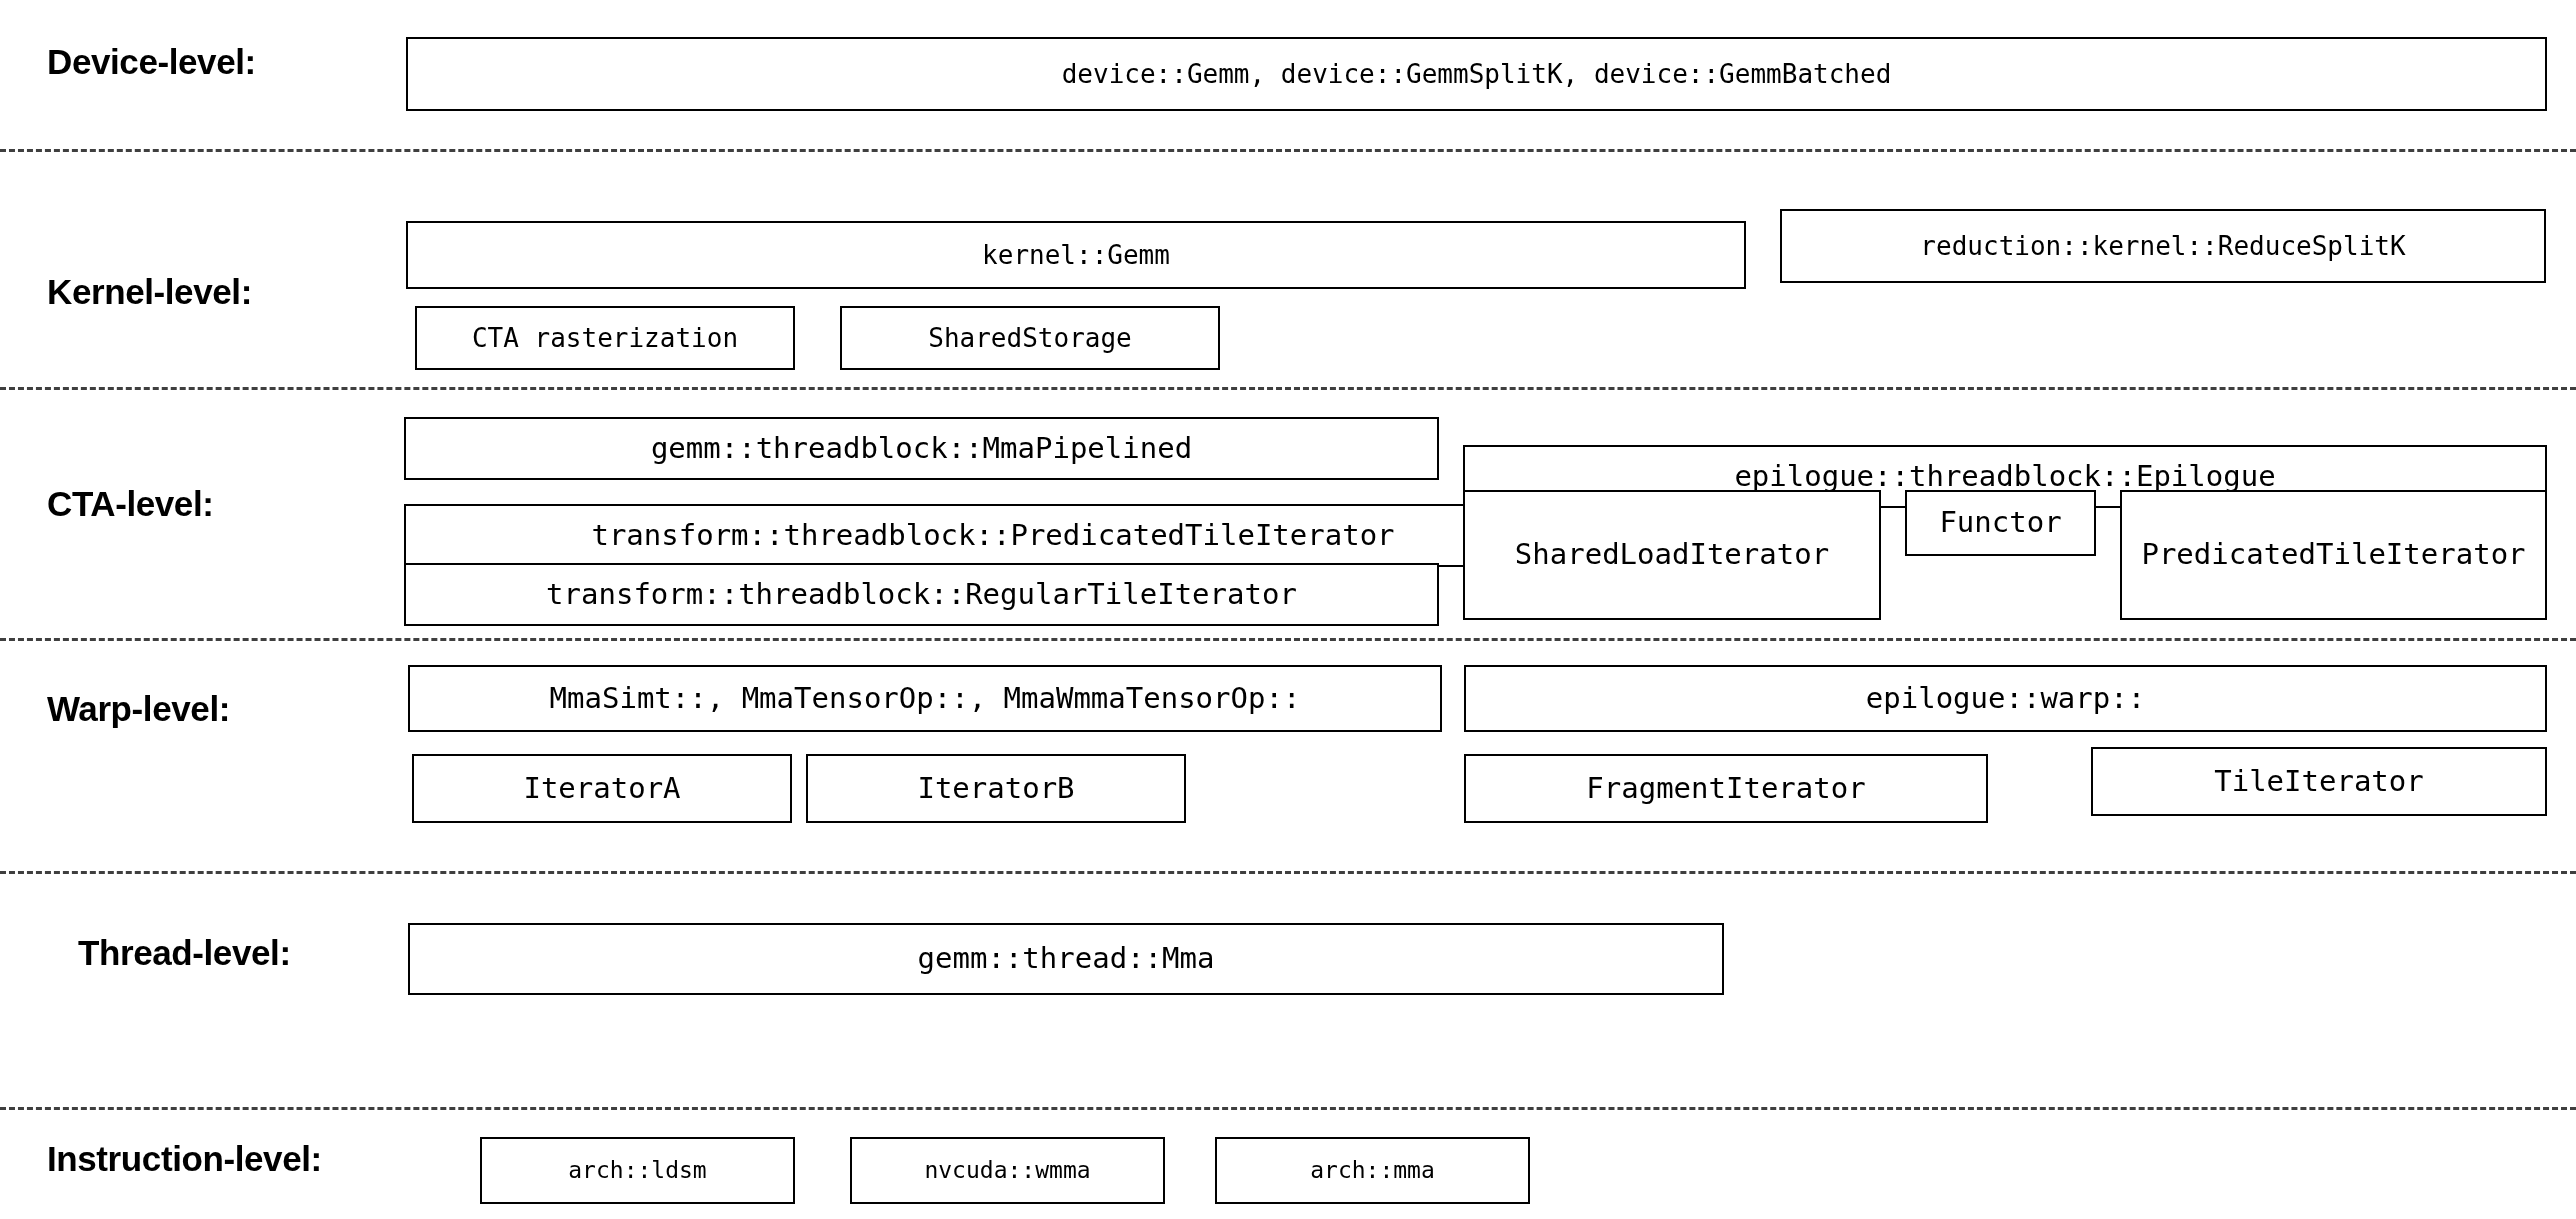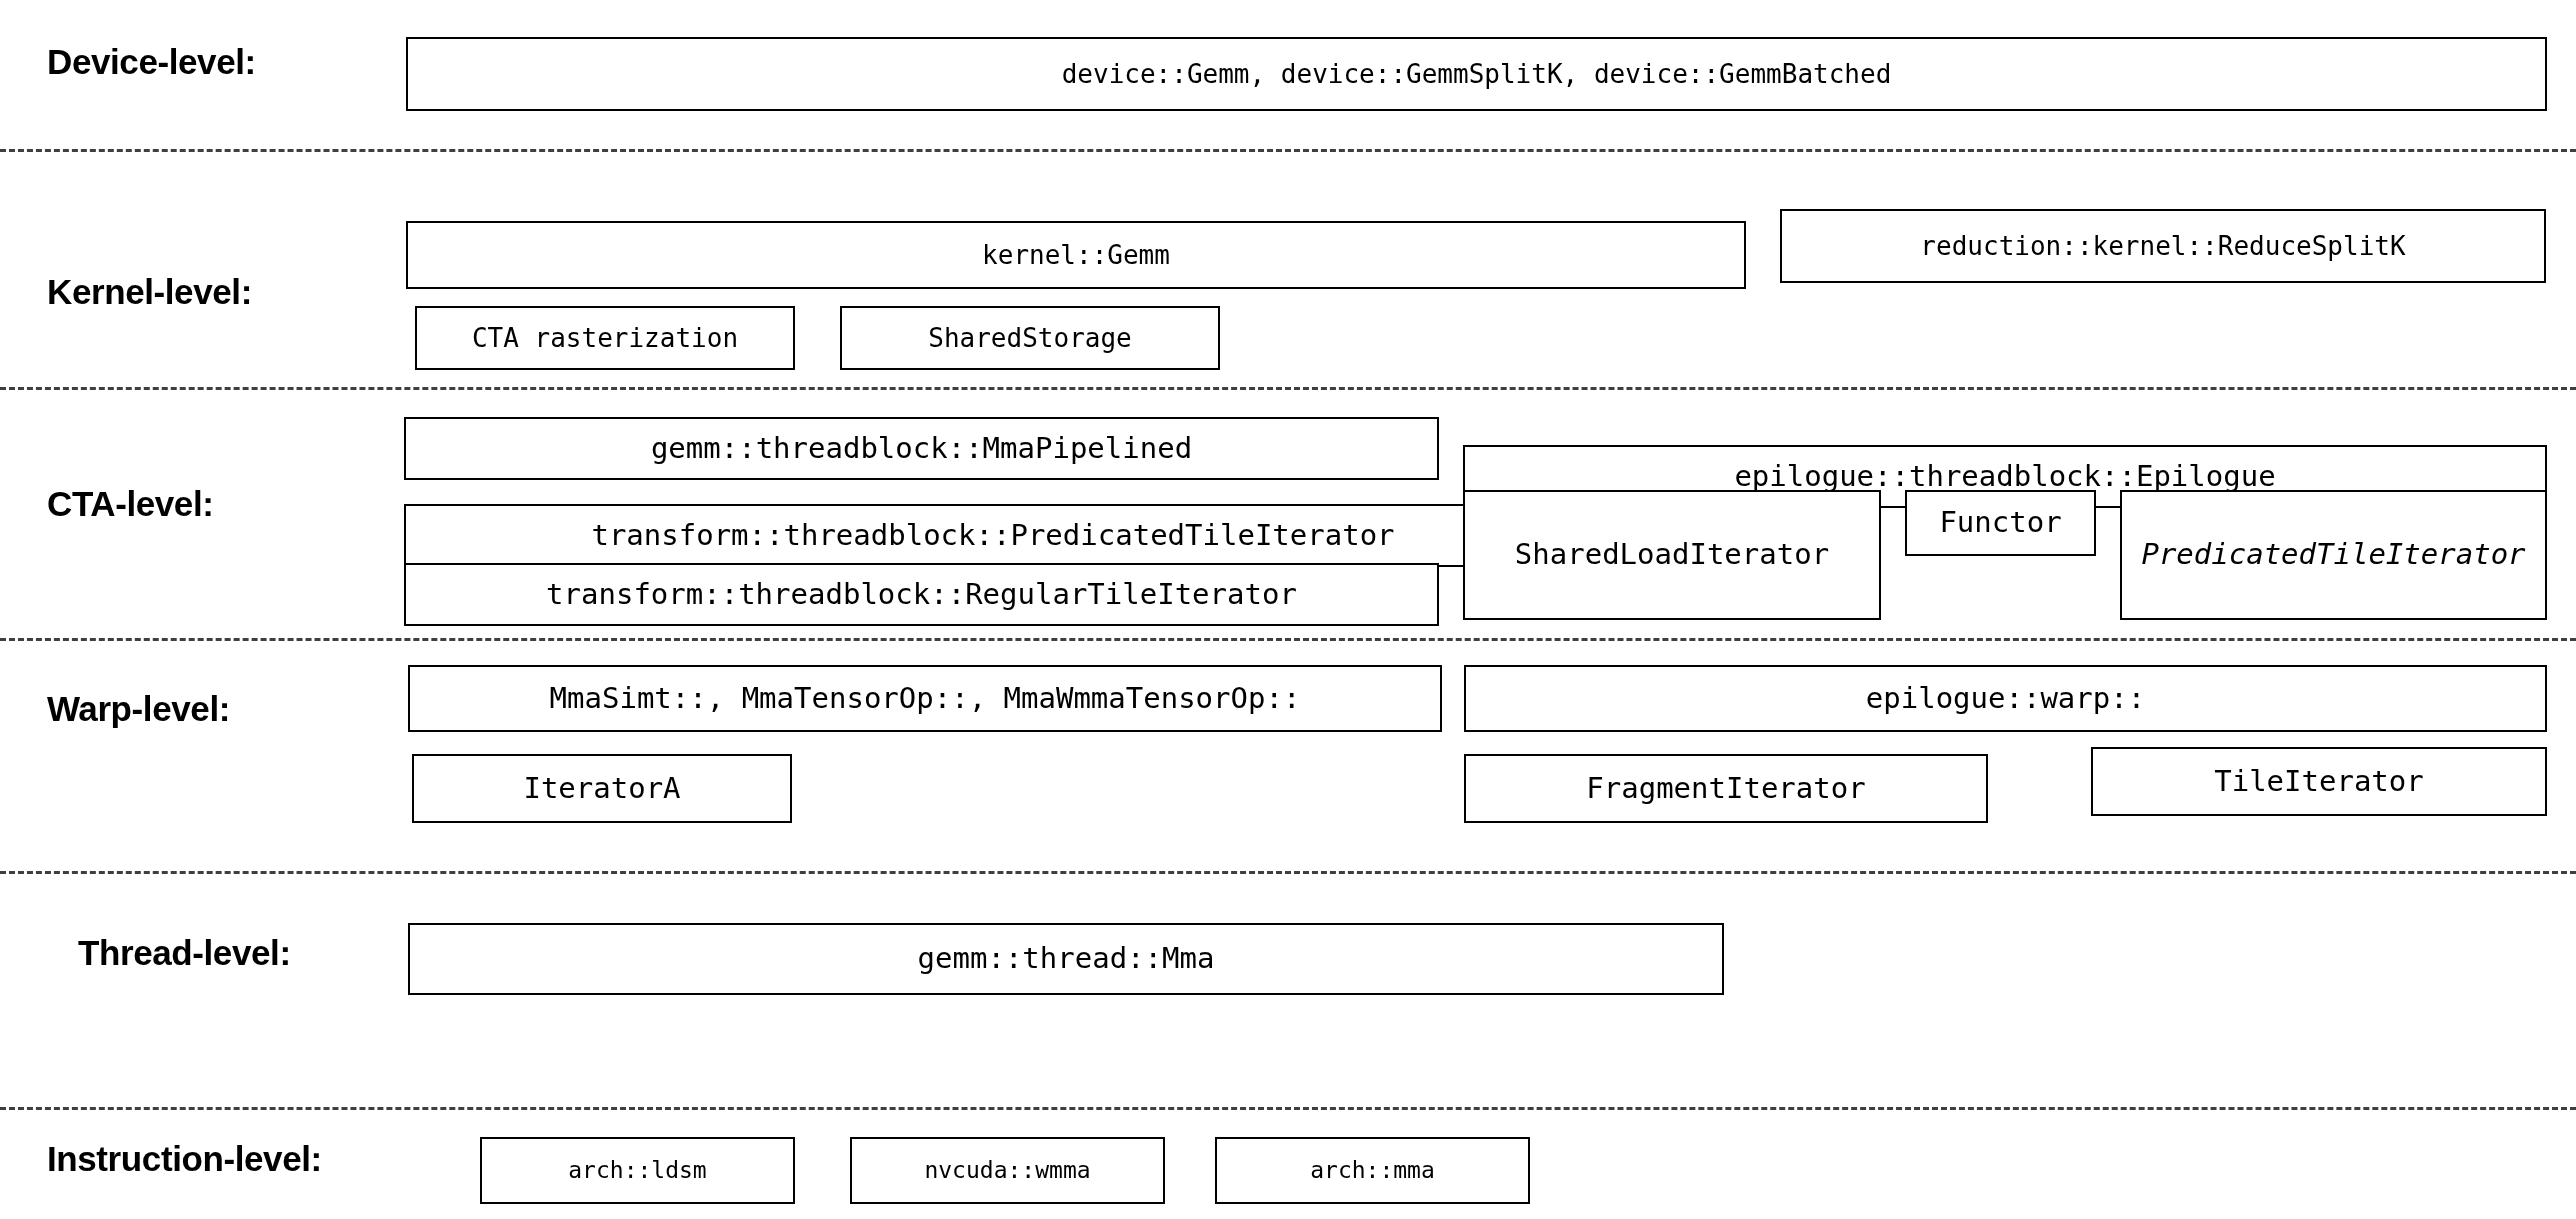--- a/index.html
+++ b/index.html
@@ -78,32 +78,33 @@
   <div class="node fs-md" style="left:404px; top:504px; width:1178px; height:63px;">transform::threadblock::PredicatedTileIterator</div>
 
   <div class="node fs-md" style="left:404px; top:563px; width:1035px; height:63px;">transform::threadblock::RegularTileIterator</div>
 
   <div class="node fs-md" style="left:1463px; top:417px; width:1084px; height:63px;margin-top:28px;">epilogue::threadblock::Epilogue</div>
 
   <div class="node fs-md" style="left:1463px; top:490px; width:418px; height:130px;">SharedLoadIterator</div>
 
   <div class="node fs-md" style="left:1905px; top:490px; width:191px; height:66px;">Functor</div>
 
-  <div class="node fs-md" style="left:2120px; top:490px; width:427px; height:130px;font-style:italic;">PredicatedTileIterator</div>
+  <div class="node fs-md" style="left:2120px; top:490px; width:427px; height:130px;">PredicatedTileIterator</div>
 
   <div class="divider" style="top:638px;"></div>
 
   <div class="level-label" style="left:47px; top:689px;">Warp-level:</div>
 
   <div class="node fs-md" style="left:408px; top:665px; width:1034px; height:67px;">MmaSimt::, MmaTensorOp::, MmaWmmaTensorOp::</div>
 
   <div class="node fs-md" style="left:1464px; top:665px; width:1083px; height:67px;">epilogue::warp::</div>
 
   <div class="node fs-md" style="left:412px; top:754px; width:380px; height:69px;">IteratorA</div>
 
+  <div class="node fs-md" style="left:806px; top:754px; width:380px; height:69px;">IteratorB</div>
 
   <div class="node fs-md" style="left:1464px; top:754px; width:524px; height:69px;">FragmentIterator</div>
 
   <div class="node fs-md" style="left:2091px; top:747px; width:456px; height:69px;">TileIterator</div>
 
   <div class="divider" style="top:871px;"></div>
 
   <div class="level-label" style="left:47px; top:933px;margin-left:31px;">Thread-level:</div>
 
   <div class="node fs-md" style="left:408px; top:923px; width:1316px; height:72px;">gemm::thread::Mma</div>

